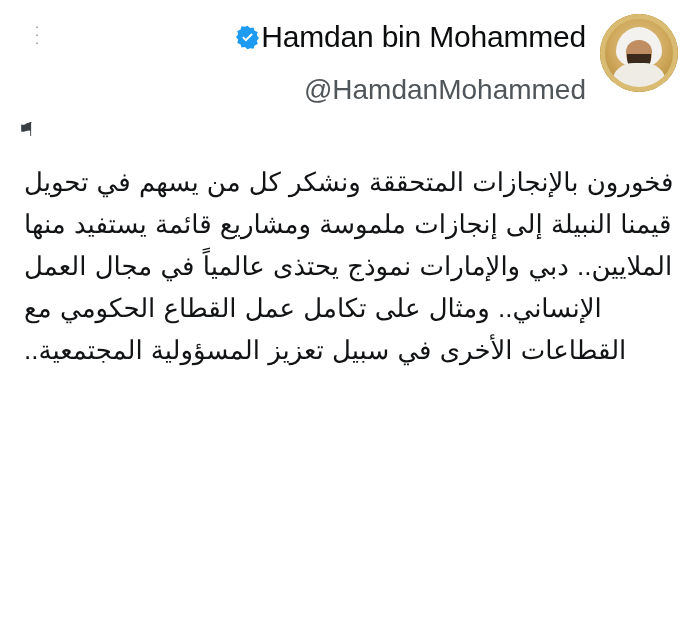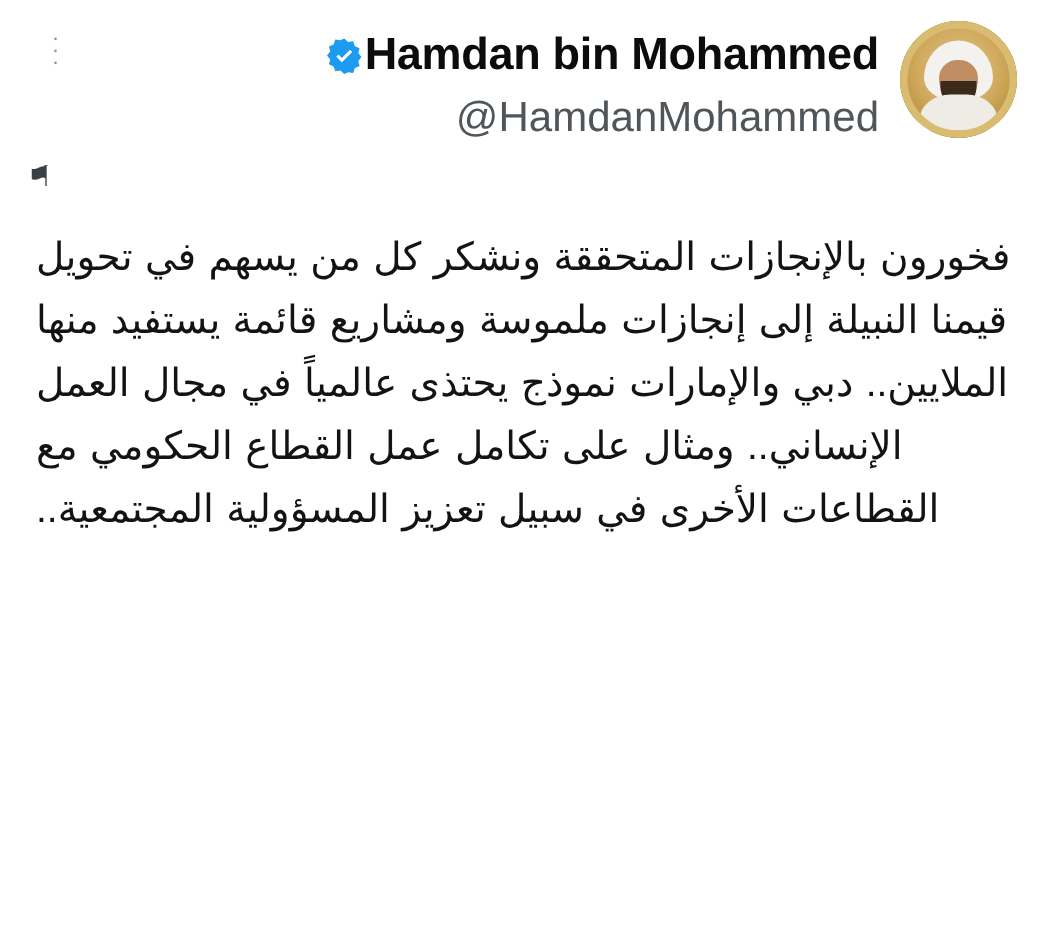--- a/index.html
+++ b/index.html
@@ -60,41 +60,41 @@
 
   .display-name-line {
     display: flex;
     flex-direction: row;
     align-items: center;
     justify-content: flex-end;
   }
 
   .display-name {
     font-size: 30px;
-    font-weight: bold;
+    font-weight: normal;
     color: #0b0c0d;
     letter-spacing: -0.2px;
     white-space: nowrap;
   }
 
   .verified-badge {
     width: 27px;
     height: 27px;
     margin-left: 14px;
     margin-right: 0;
     order: -1;
     display: inline-block;
     flex: 0 0 auto;
   }
   .verified-badge svg { display:block; }
 
   .handle {
     font-size: 28px;
     color: #4f5559;
-    margin-top: 8px;
+    margin-top: 20px;
     white-space: nowrap;
   }
 
   .avatar {
     width: 78px;
     height: 78px;
     flex: 0 0 auto;
     margin-left: 14px;
     border-radius: 50%;
     background: radial-gradient(circle at 50% 42%, #e3c98b 0%, #cfa85c 48%, #b8913f 72%, #8e6c28 100%);

